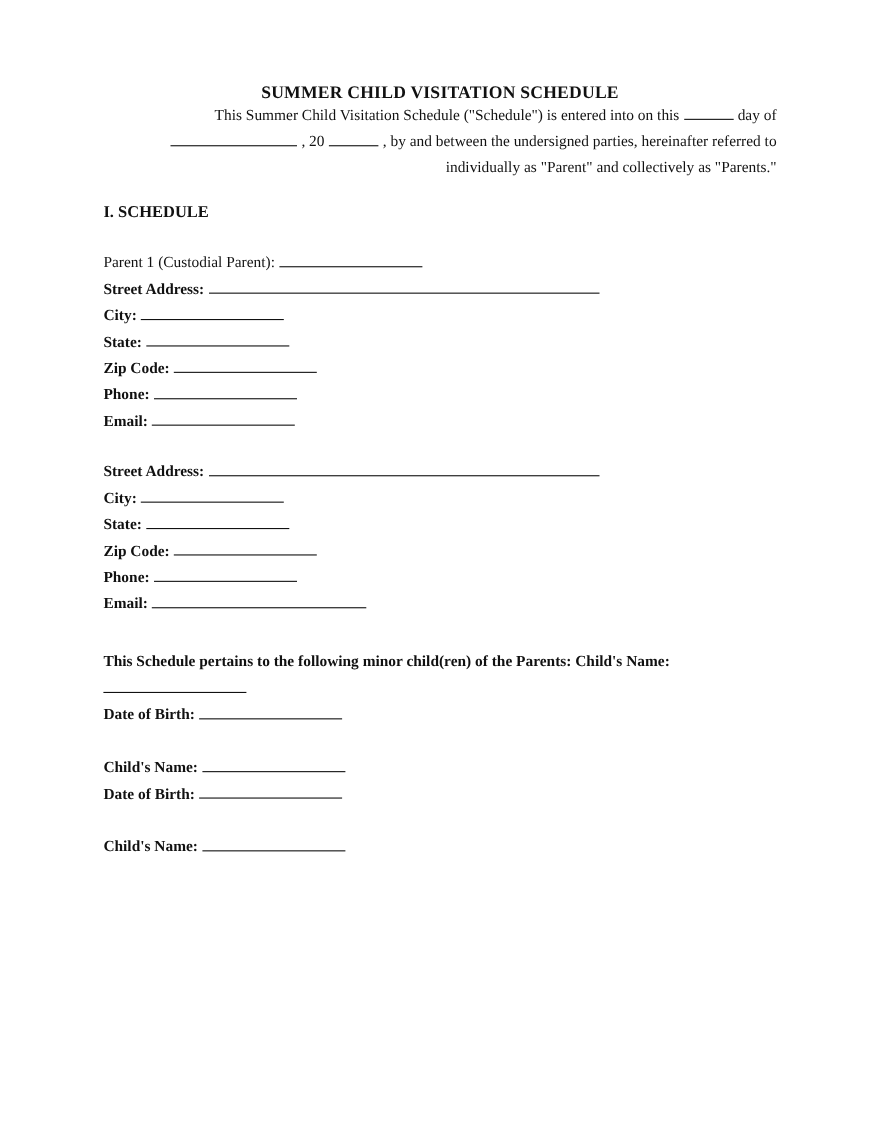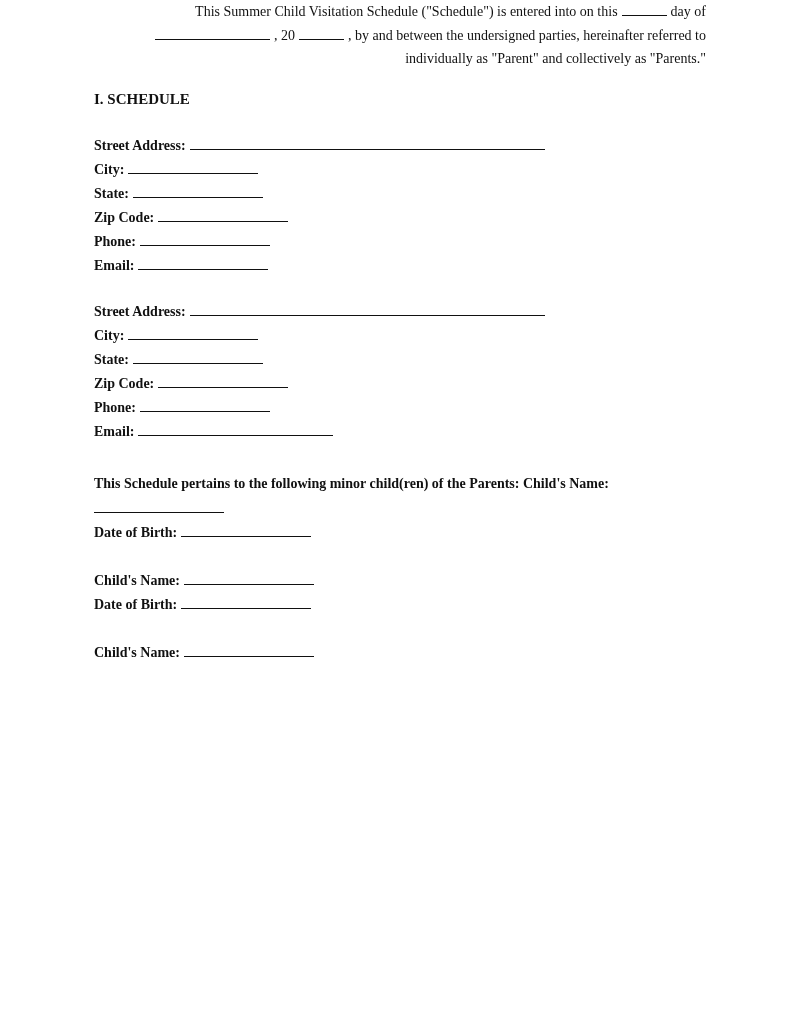--- a/index.html
+++ b/index.html
@@ -56,30 +56,34 @@
     line-height: 23px;
   }
   .child-group-gap { margin-top: 24px; }
   .standalone-blank-row { line-height: 24px; margin-top: 2px; }
 </style>
 </head>
 <body>
 
 <div class="page">
 
+  <div class="doc-title">SUMMER CHILD VISITATION SCHEDULE</div>
 
   <div class="intro">
     <span>This Summer Child Visitation Schedule ("Schedule") is entered into on this</span><span class="blank b45"></span><span>day of</span><br>
     <span class="blank b115"></span><span>, 20</span><span class="blank b45"></span><span>, by and between the undersigned parties, hereinafter referred to</span><br>
     <span>individually as "Parent" and collectively as "Parents."</span>
   </div>
 
   <div class="section-heading heading-parties">I. SCHEDULE</div>
 
   <div class="parent-block">
+    <div class="field-row">
+      <span class="plain-label">Parent 1 (Custodial Parent):</span><span class="blank b130"></span>
+    </div>
     <div class="field-row">
       <span class="field-label">Street Address:</span><span class="blank b355"></span>
     </div>
     <div class="field-row">
       <span class="field-label">City:</span><span class="blank b130"></span>
     </div>
     <div class="field-row">
       <span class="field-label">State:</span><span class="blank b130"></span>
     </div>
     <div class="field-row">

